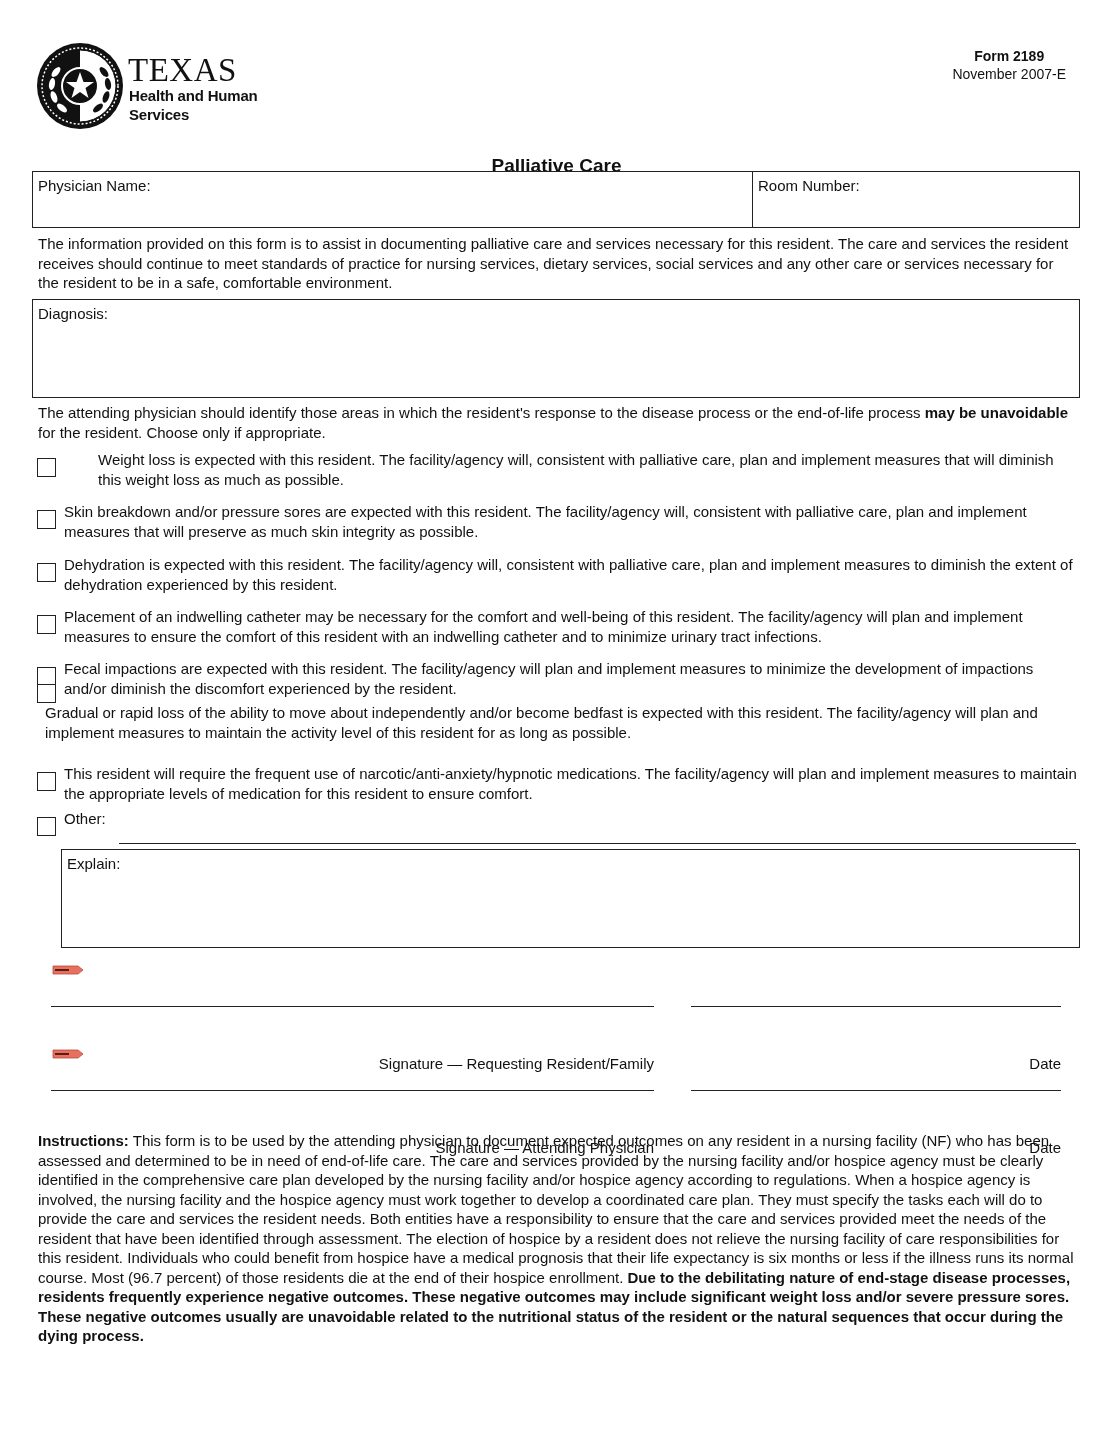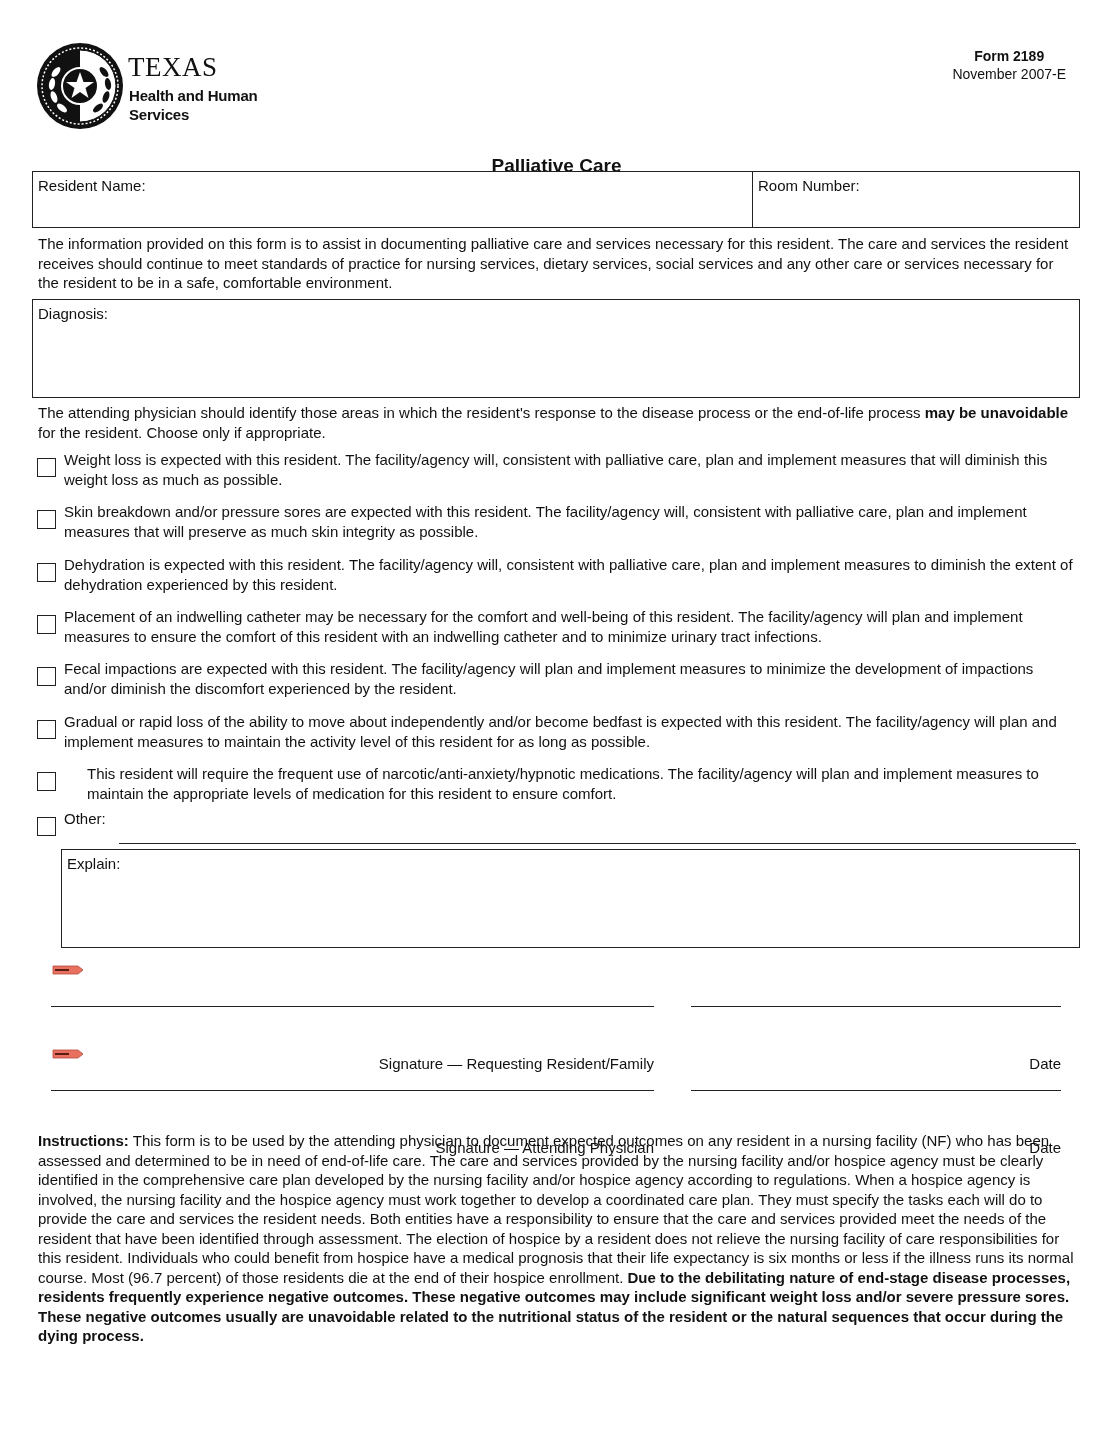--- a/index.html
+++ b/index.html
@@ -3,21 +3,21 @@
 <meta charset="utf-8">
 <style>
   html, body { margin: 0; padding: 0; background: #ffffff; }
   body {
     width: 1113px; height: 1440px; position: relative; overflow: hidden;
     font-family: "Liberation Sans", sans-serif; color: #111;
   }
   .abs { position: absolute; }
   
   .logo { left: 36px; top: 42px; width: 230px; height: 90px; }
-  .logo-text-big { position: absolute; left: 92px; top: 10px; font-family: "Liberation Serif", serif; font-size: 27px; letter-spacing: 0.5px; }
+  .logo-text-big { position: absolute; left: 92px; top: 10px; font-family: "Liberation Serif", serif; font-size: 33px; letter-spacing: 0.5px; }
   .logo-text-sm { position: absolute; left: 93px; font-size: 15px; font-weight: bold; line-height: 19px; letter-spacing: -0.2px; }
   .form-num { right: 47px; top: 47px; text-align: right; font-size: 14px; line-height: 18px; }
   .form-num .num { font-weight: bold; text-align: center; }
   .title-block { left: 0; width: 1113px; top: 106px; text-align: center; }
   .title-sub { font-size: 16px; line-height: 20px; }
   .title-main { font-size: 19px; font-weight: bold; line-height: 24px; margin-top: 48px; }
 
   
   .box { border: 1px solid #222; box-sizing: border-box; }
   .field-label { font-size: 15px; position: absolute; left: 5px; top: 5px; }
@@ -63,61 +63,61 @@
 <div class="abs form-num">
   <div class="num">Form 2189</div>
   <div>November 2007-E</div>
 </div>
 
 <div class="abs title-block">
   <div class="title-main">Palliative Care</div>
 </div>
 
 <div class="abs box" style="left:32px;top:171px;width:721px;height:57px;">
-  <span class="field-label">Resident Name:</span>
+  <span class="field-label">Physician Name:</span>
 </div>
 <div class="abs box" style="left:752px;top:171px;width:328px;height:57px;">
   <span class="field-label">Room Number:</span>
 </div>
 
 <div class="abs para" style="left:38px;top:234px;width:1040px;">The information provided on this form is to assist in documenting palliative care and services necessary for this resident. The care and services the resident receives should continue to meet standards of practice for nursing services, dietary services, social services and any other care or services necessary for the resident to be in a safe, comfortable environment.</div>
 
 <div class="abs box" style="left:32px;top:299px;width:1048px;height:99px;">
   <span class="field-label">Diagnosis:</span>
 </div>
 
 <div class="abs para" style="left:38px;top:403px;width:1040px;">
   <span>The attending physician should identify those areas in which the resident's response to the disease process or the end-of-life process </span><b>may be unavoidable</b><span> for the resident. Choose only if appropriate.</span>
 </div>
 
-<div class="abs cb-row" style="top:450px;">
+<div class="abs cb-row" style="top:450px;gap:34px;">
   <div class="cb"></div>
   <div class="cb-text">Weight loss is expected with this resident. The facility/agency will, consistent with palliative care, plan and implement measures that will diminish this weight loss as much as possible.</div>
 </div>
 <div class="abs cb-row" style="top:502px;">
   <div class="cb"></div>
   <div class="cb-text">Skin breakdown and/or pressure sores are expected with this resident. The facility/agency will, consistent with palliative care, plan and implement measures that will preserve as much skin integrity as possible.</div>
 </div>
 <div class="abs cb-row" style="top:555px;">
   <div class="cb"></div>
   <div class="cb-text">Dehydration is expected with this resident. The facility/agency will, consistent with palliative care, plan and implement measures to diminish the extent of dehydration experienced by this resident.</div>
 </div>
 <div class="abs cb-row" style="top:607px;">
   <div class="cb"></div>
   <div class="cb-text">Placement of an indwelling catheter may be necessary for the comfort and well-being of this resident. The facility/agency will plan and implement measures to ensure the comfort of this resident with an indwelling catheter and to minimize urinary tract infections.</div>
 </div>
 <div class="abs cb-row" style="top:659px;">
   <div class="cb"></div>
   <div class="cb-text">Fecal impactions are expected with this resident. The facility/agency will plan and implement measures to minimize the development of impactions and/or diminish the discomfort experienced by the resident.</div>
 </div>
-<div class="abs cb-row" style="top:712px;">
+<div class="abs cb-row" style="top:676px;flex-direction:column;">
   <div class="cb"></div>
   <div class="cb-text">Gradual or rapid loss of the ability to move about independently and/or become bedfast is expected with this resident. The facility/agency will plan and implement measures to maintain the activity level of this resident for as long as possible.</div>
 </div>
-<div class="abs cb-row" style="top:764px;gap:23px;">
+<div class="abs cb-row" style="top:764px;">
   <div class="cb"></div>
   <div class="cb-text">This resident will require the frequent use of narcotic/anti-anxiety/hypnotic medications. The facility/agency will plan and implement measures to maintain the appropriate levels of medication for this resident to ensure comfort.</div>
 </div>
 
 <div class="abs cb-row" style="top:809px;">
   <div class="cb"></div>
   <div class="cb-text" style="">Other:</div>
 </div>
 <div class="abs line" style="left:119px;top:843px;width:957px;"></div>
 

